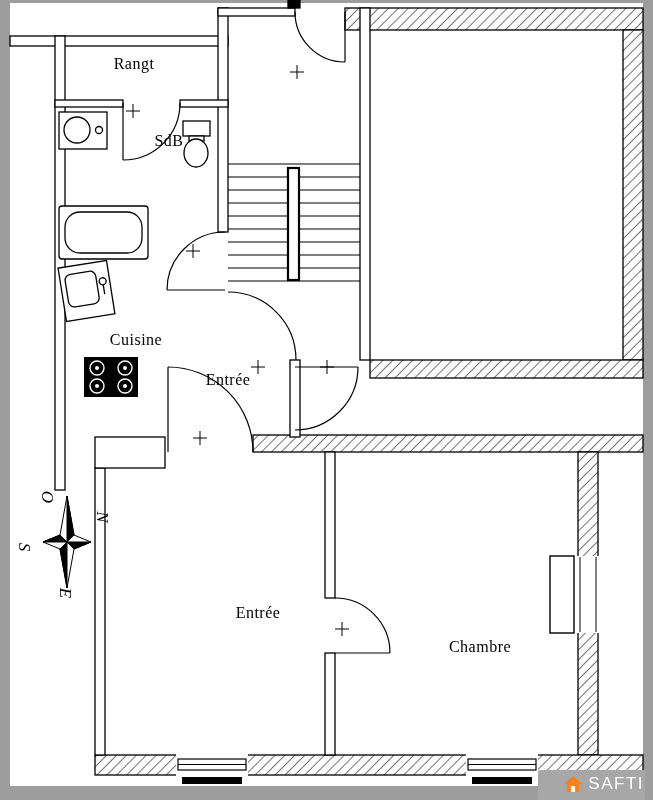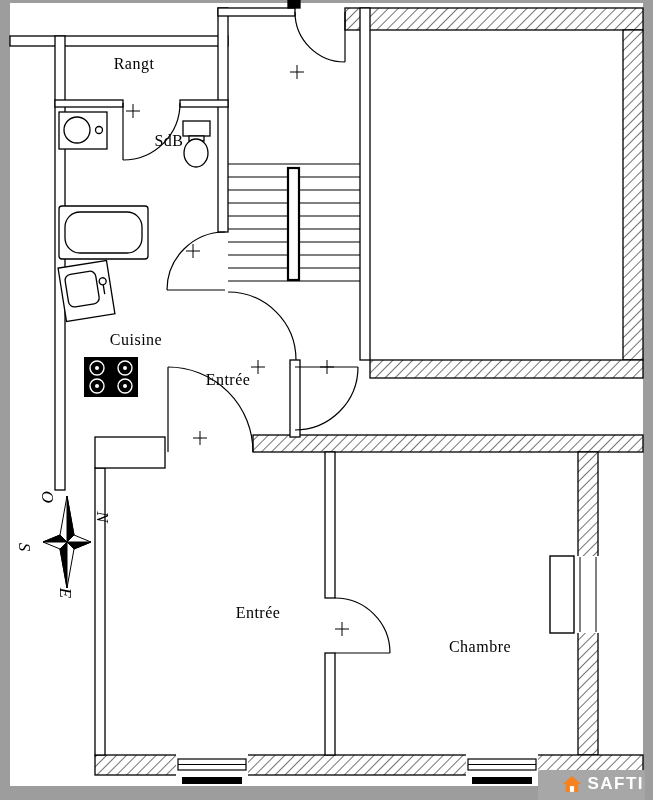--- a/index.html
+++ b/index.html
@@ -34,21 +34,21 @@
     position: absolute;
     right: 9px;
     bottom: 4px;
     height: 24px;
     display: flex;
     align-items: center;
     gap: 5px;
   }
   .logo-text {
     font-family: "Liberation Sans", sans-serif;
-    font-weight: bold;
+    font-weight: normal;
     font-size: 17px;
     letter-spacing: 1.5px;
     color: var(--logo-text-color, #ffffff);
   }
 </style>
 </head>
 <body>
 
 <div class="stage">
 

